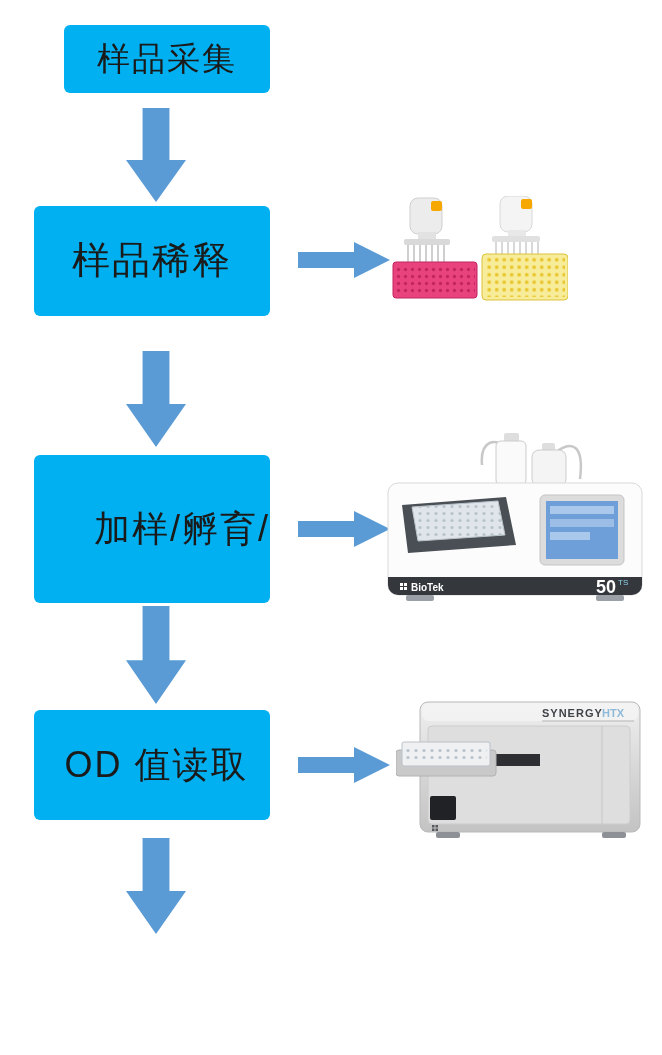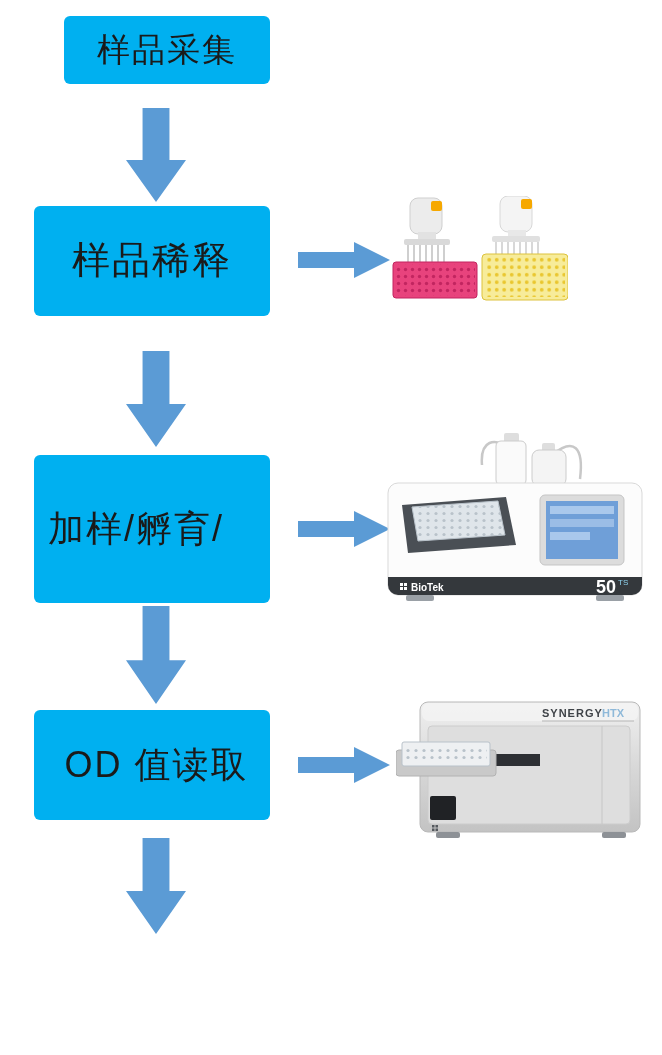--- a/index.html
+++ b/index.html
@@ -17,22 +17,22 @@
     background: var(--box-fill, #00b0f0);
     border-radius: 6px;
     color: var(--step-text, #1a1a1a);
     display: flex;
     flex-direction: column;
     justify-content: center;
     letter-spacing: 2px;
     line-height: 1.45;
   }
   .step-box.center { align-items: center; text-align: center; }
-  .step-box.leftpad { align-items: flex-start; padding-left: 14px; }
-  #box1 { left: 64px;  top: 16px;   width: 206px; height: 68px;  font-size: 33px; text-align: right; }
+  .step-box.leftpad { align-items: flex-end; padding-left: 14px; }
+  #box1 { left: 64px;  top: 25px;   width: 206px; height: 68px;  font-size: 33px; text-align: right; }
   #box2 { left: 34px;  top: 206px; width: 236px; height: 110px; font-size: 38px; text-align: center; }
   #box3 { left: 34px;  top: 455px; width: 236px; height: 148px; font-size: 36px; }
   #box4 { left: 34px;  top: 710px; width: 236px; height: 110px; font-size: 36px; padding-left: 9px; }
   #box5 { left: 40px;  top: 940px; width: 230px; height: 108px; font-size: 39px; letter-spacing: 4px; }
   .arrow { position: absolute; }
   .arrow svg { display: block; width: 100%; height: 100%; }
   .arrow-fill { fill: var(--arrow-fill, #5b9bd5); }
   .arrow.down { left: 126px; width: 60px; }
   #d1 { top: 108px; height: 94px; }
   #d2 { top: 351px; height: 96px; }

